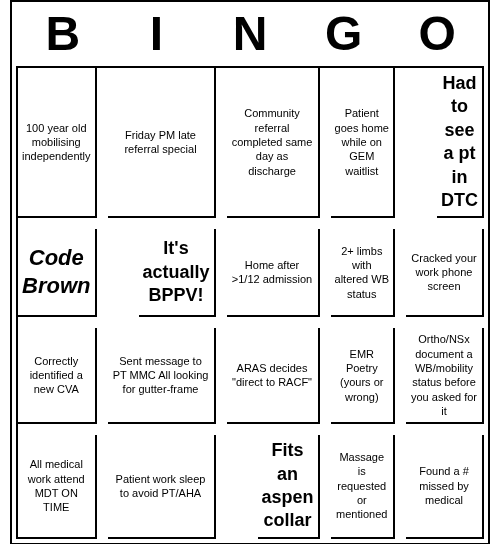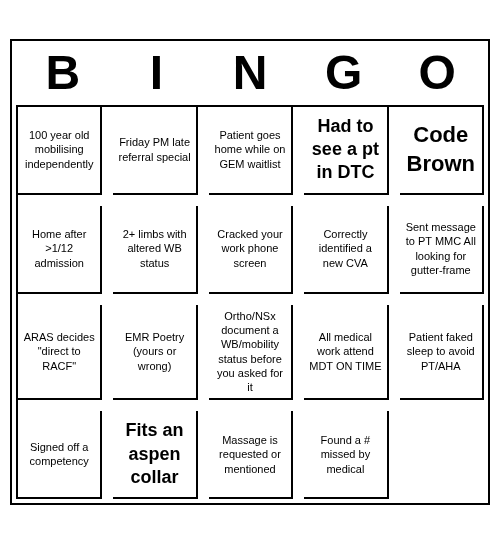--- a/index.html
+++ b/index.html
@@ -48,53 +48,56 @@
       padding: 4px;
       font-size: 11px;
       line-height: 1.3;
       cursor: pointer;
       user-select: none;
       position: relative;
     }
     .bingo-cell.large-text {
       font-size: 18px;
       font-weight: bold;
+      margin-left: 31px;
     }
     .bingo-cell.xl-text {
       font-size: 22px;
       font-weight: bold;
+      font-style: italic;
     }
   </style>
 </head>
 <body>
 
 <div class="bingo-card">
   <div class="bingo-header">
 
   <div class="bingo-letter">B</div>
       <div class="bingo-letter">I</div>
       <div class="bingo-letter">N</div>
       <div class="bingo-letter">G</div>
       <div class="bingo-letter">O</div>
     </div>
   <div class="bingo-grid">
 
   <div class="bingo-cell">100 year old mobilising independently</div>
       <div class="bingo-cell">Friday PM late referral special</div>
+      <div class="bingo-cell">Community referral completed same day as discharge</div>
       <div class="bingo-cell">Patient goes home while on GEM waitlist</div>
       <div class="bingo-cell large-text">Had to see a pt in DTC</div>
       <div class="bingo-cell xl-text">Code Brown</div>
+      <div class="bingo-cell large-text">It's actually BPPV!</div>
       <div class="bingo-cell">Home after &gt;1/12 admission</div>
       <div class="bingo-cell">2+ limbs with altered WB status</div>
       <div class="bingo-cell">Cracked your work phone screen</div>
       <div class="bingo-cell">Correctly identified a new CVA</div>
       <div class="bingo-cell">Sent message to PT MMC All looking for gutter-frame</div>
       <div class="bingo-cell">ARAS decides "direct to RACF"</div>
       <div class="bingo-cell">EMR Poetry (yours or wrong)</div>
       <div class="bingo-cell">Ortho/NSx document a WB/mobility status before you asked for it</div>
       <div class="bingo-cell">All medical work attend MDT ON TIME</div>
-      <div class="bingo-cell">Patient faked sleep to avoid PT/AHA</div>
-      <div class="bingo-cell">Signed off a competency</div>
+      <div class="bingo-cell">Patient work sleep to avoid PT/AHA</div>
       <div class="bingo-cell large-text">Fits an aspen collar</div>
       <div class="bingo-cell">Massage is requested or mentioned</div>
       <div class="bingo-cell">Found a # missed by medical</div>
     </div>
 </div>
 
 </body></html>

